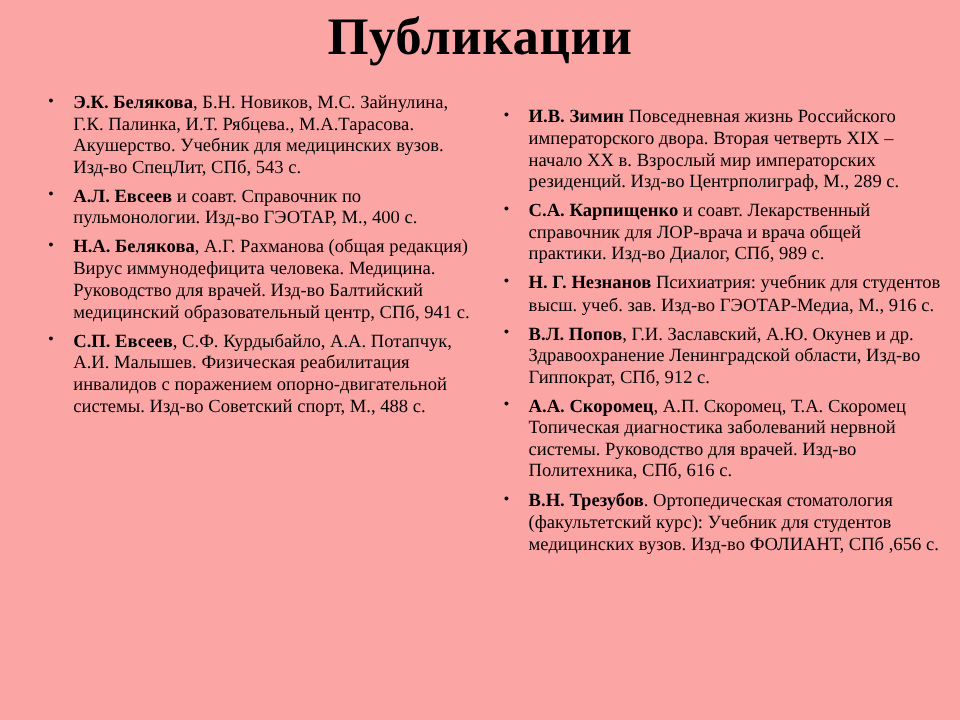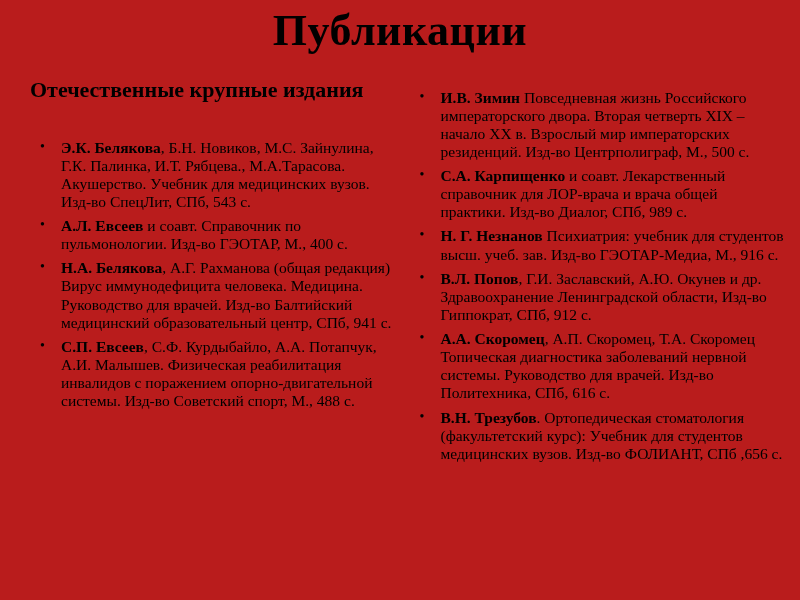--- a/index.html
+++ b/index.html
@@ -1,19 +1,19 @@
 <!DOCTYPE html>
 <html><head>
 <meta charset="utf-8">
 <style>
   html,body{margin:0;padding:0;background:#ffffff;}
   .slide{
     position:relative;
     width:800px;height:600px;
-    background:#b91c1c;
+    background:#fca5a5;
     color:#000000;
     font-family:"Liberation Serif","DejaVu Serif",serif;
     overflow:hidden;
     box-sizing:border-box;
   }
   .title{
     margin:6px 0 0 0;
     text-align:center;
     font-size:44px;
     font-weight:bold;
@@ -60,21 +60,20 @@
 </head>
 <body>
 
 <div class="slide">
 
   <h1 class="title">Публикации</h1>
 
   <div class="columns">
 
     <div class="col col-left">
-      <h2 class="col-heading">Отечественные крупные издания</h2>
       <ul class="pub-list">
         <li class="pub-item">
           <span class="bullet">•</span>
           <span class="pub-text"><b class="pub-author">Э.К. Белякова</b><span>, Б.Н. Новиков, М.С. Зайнулина, Г.К. Палинка, И.Т. Рябцева., М.А.Тарасова. Акушерство. Учебник для медицинских вузов. Изд-во СпецЛит, СПб, 543 с.</span></span>
         </li>
         <li class="pub-item">
           <span class="bullet">•</span>
           <span class="pub-text"><b class="pub-author">А.Л. Евсеев</b><span> и соавт. Справочник по пульмонологии. Изд-во ГЭОТАР, М., 400 с.</span></span>
         </li>
         <li class="pub-item">
@@ -85,21 +84,21 @@
           <span class="bullet">•</span>
           <span class="pub-text"><b class="pub-author">С.П. Евсеев</b><span>, С.Ф. Курдыбайло, А.А. Потапчук, А.И. Малышев. Физическая реабилитация инвалидов с поражением опорно-двигательной системы. Изд-во Советский спорт, М., 488 с.</span></span>
         </li>
       </ul>
     </div>
 
     <div class="col col-right">
       <ul class="pub-list">
         <li class="pub-item">
           <span class="bullet">•</span>
-          <span class="pub-text"><b class="pub-author">И.В. Зимин</b><span> Повседневная жизнь Российского императорского двора. Вторая четверть XIX – начало XX в. Взрослый мир императорских резиденций. Изд-во Центрполиграф, М., 500 с.</span></span>
+          <span class="pub-text"><b class="pub-author">И.В. Зимин</b><span> Повседневная жизнь Российского императорского двора. Вторая четверть XIX – начало XX в. Взрослый мир императорских резиденций. Изд-во Центрполиграф, М., 289 с.</span></span>
         </li>
         <li class="pub-item">
           <span class="bullet">•</span>
           <span class="pub-text"><b class="pub-author">С.А. Карпищенко</b><span> и соавт. Лекарственный справочник для ЛОР-врача и врача общей практики. Изд-во Диалог, СПб, 989 с.</span></span>
         </li>
         <li class="pub-item">
           <span class="bullet">•</span>
           <span class="pub-text"><b class="pub-author">Н. Г. Незнанов</b><span> Психиатрия: учебник для студентов высш. учеб. зав. Изд-во ГЭОТАР-Медиа, М., 916 с.</span></span>
         </li>
         <li class="pub-item">

